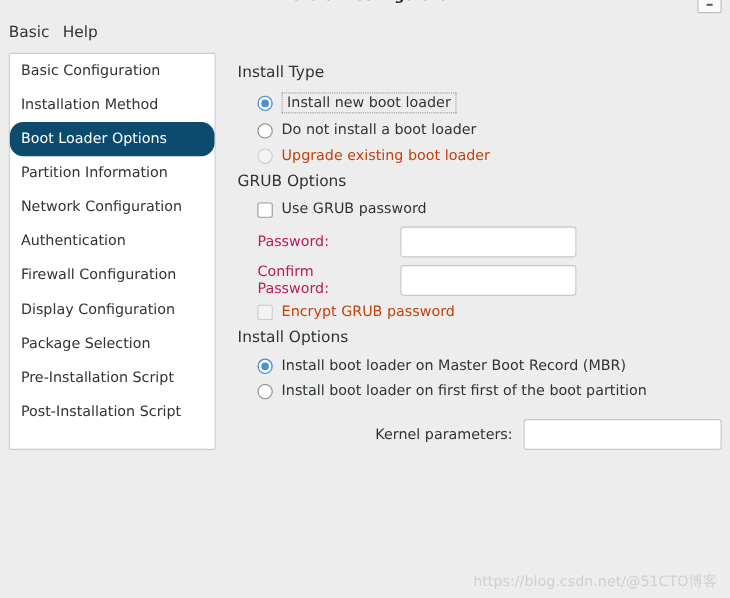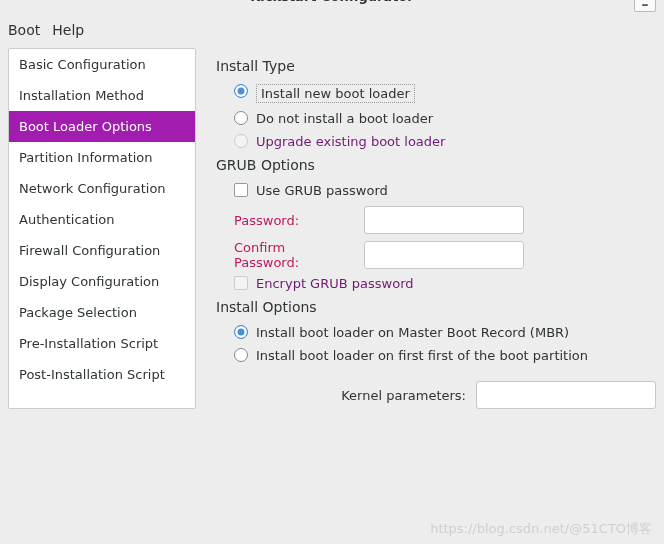--- a/index.html
+++ b/index.html
@@ -54,36 +54,37 @@
       background: #ffffff;
       border: 1px solid #ccc;
       border-radius: 2px;
     }
     .sidebar-item {
       padding: 8px 10px;
       font-size: 13px;
       cursor: pointer;
     }
     .sidebar-item.selected {
-      background: #a21caf;
+      background: #0c4a6e;
       color: #ffffff;
+      border-radius: 12px;
     }
     .content {
       flex: 1;
       padding-top: 4px;
     }
     .section-title {
       font-weight: normal;
       font-size: 14px;
       margin-bottom: 10px;
       margin-top: 6px;
     }
     .option-row {
       display: flex;
-      align-items: flex-start;
+      align-items: center;
       gap: 8px;
       margin: 4px 0 8px 12px;
       font-size: 13px;
     }
     .option-row.indented { margin-left: 18px; }
     .radio {
       width: 14px;
       height: 14px;
       border-radius: 50%;
       border: 1px solid #888;
@@ -105,21 +106,21 @@
       height: 14px;
       border: 1px solid #999;
       background: #fff;
       border-radius: 2px;
       flex-shrink: 0;
     }
     .checkbox.disabled {
       border-color: #ccc;
       background: #f3f3f3;
     }
-    .disabled-text { color: #701a75; }
+    .disabled-text { color: #c2410c; }
     .boxed-label {
       border: 1px dotted #999;
       padding: 1px 4px;
     }
     .form-row {
       display: flex;
       align-items: center;
       gap: 10px;
       margin: 6px 0 6px 18px;
     }
@@ -164,21 +165,21 @@
   </style>
 </head>
 <body>
 
 <div class="titlebar">
   <span class="titlebar-text">Kickstart Configurator</span>
   <div class="min-btn">–</div>
 </div>
 
 <div class="menubar">
-  <span>Boot</span>
+  <span>Basic</span>
   <span>Help</span>
 </div>
 
 <div class="main">
   <div class="sidebar">
     <div class="sidebar-item">Basic Configuration</div>
     <div class="sidebar-item">Installation Method</div>
     <div class="sidebar-item selected">Boot Loader Options</div>
     <div class="sidebar-item">Partition Information</div>
     <div class="sidebar-item">Network Configuration</div>

